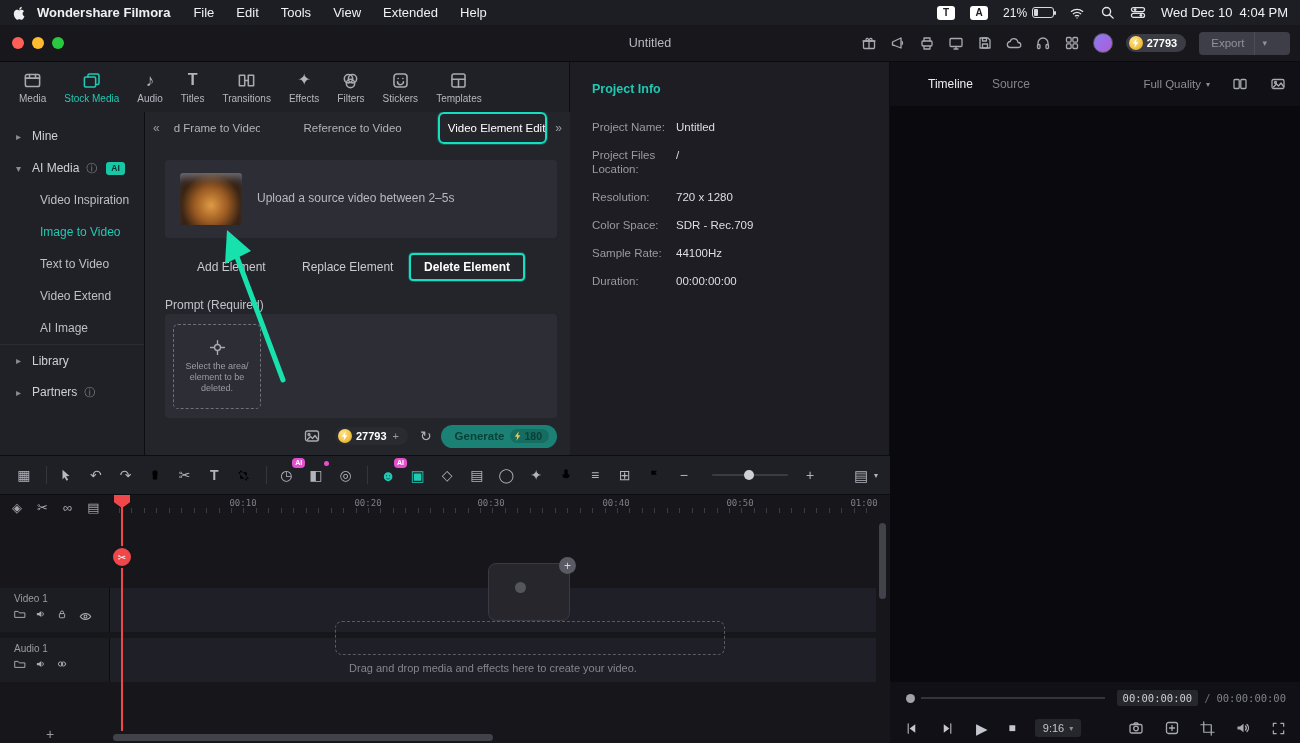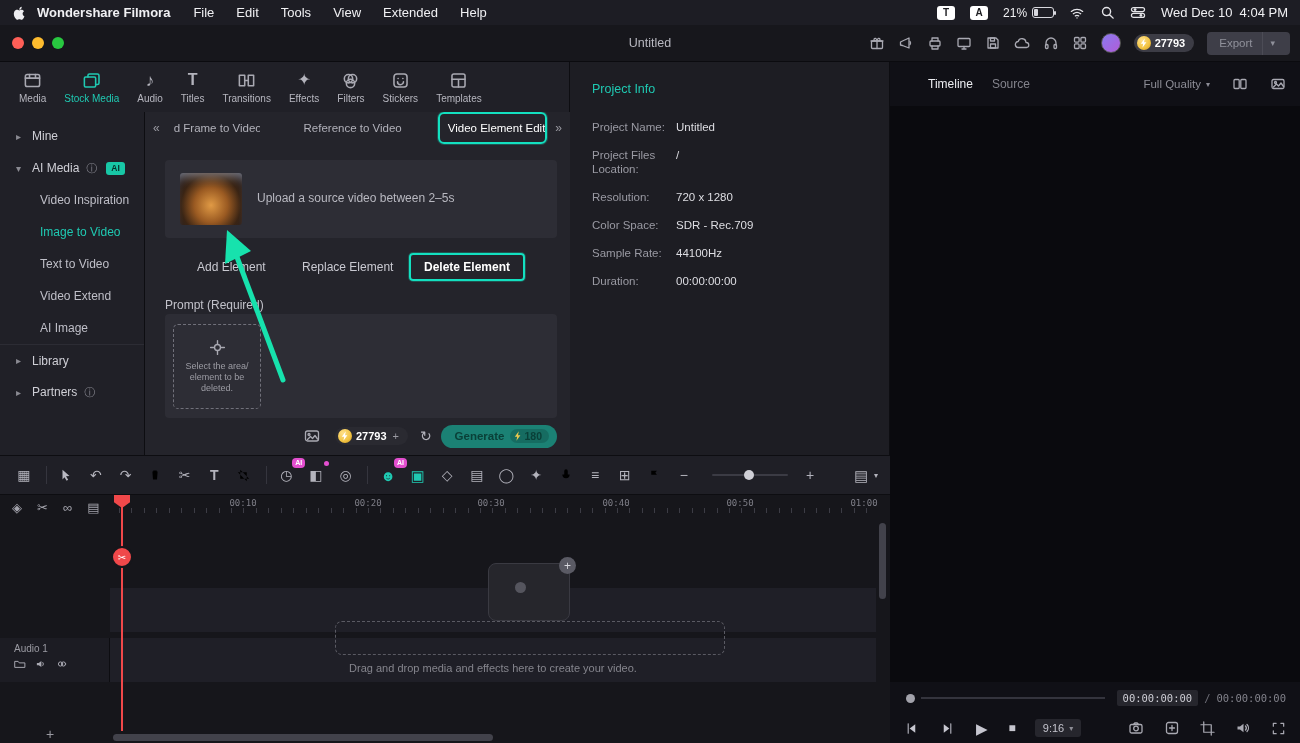--- a/index.html
+++ b/index.html
@@ -25,21 +25,21 @@
   
   #titlebar{position:absolute;left:0;top:25px;width:1300px;height:37px;background:#17171c;border-bottom:1px solid #0b0b0f;display:flex;align-items:center;padding:0 12px}
   .tl{width:12px;height:12px;border-radius:50%;margin-right:8px;display:inline-block}
   .tl.red{background:#ff5f57}.tl.yel{background:#febc2e}.tl.grn{background:#28c840}
   .doc-title{position:absolute;left:50%;transform:translateX(-50%);color:#b9b9c1;font-size:12.5px}
   .tb-right{position:absolute;right:10px;display:flex;align-items:center;gap:13px}
   .avatar{width:20px;height:20px;border-radius:50%;background:linear-gradient(135deg,#8a7bf0,#b05cd8);border:1px solid #555}
   .coin-pill{display:flex;align-items:center;gap:4px;background:#3c3c45;border-radius:11px;padding:2px 9px 2px 3px;color:#fff;font-size:11px;font-weight:bold}
   .coin{width:14px;height:14px;border-radius:50%;background:radial-gradient(circle at 35% 30%,#ffe08a,#f2c341 60%,#c89420);display:flex;align-items:center;justify-content:center}
   .coin svg{fill:#fff;stroke:none}
-  .export-btn{display:flex;align-items:center;background:#3e3e48;border-radius:4px;height:23px;padding:0 8px 0 12px;color:#90919b;font-size:11.5px}
+  .export-btn{display:flex;align-items:center;background:#3e3e48;border-radius:4px;height:23px;padding:0 16px 0 12px;color:#90919b;font-size:11.5px}
   .export-btn .sep{width:1px;height:23px;background:#4c4c56;margin:0 0 0 10px}
   .export-btn .car{padding:0 7px;font-size:9px;color:#90919b}
 
   
   #ribbon{position:absolute;left:0;top:62px;width:570px;height:50px;background:#202027;border-right:1px solid #0d0d11;display:flex;align-items:center;padding-left:10px}
   .rtab{display:flex;flex-direction:column;align-items:center;justify-content:center;gap:3px;padding:0 9px;color:#b6b6bf;cursor:pointer}
   .rtab .rlb{font-size:10px;white-space:nowrap}
   .rtab .ric{height:20px;display:flex;align-items:center;justify-content:center;font-size:16px}
   .rtab.active{color:#1fc9b2}
   .rtab.active svg{stroke:#1fc9b2}
@@ -80,21 +80,21 @@
   .ep-bottom .coin-pill{margin-left:14px;background:#2a2a31}
   .ep-bottom .plus{color:#9a9aa2;font-weight:normal;margin-left:2px}
   .ep-bottom .refr{margin-left:12px;color:#b3b3bc;font-size:14px;cursor:pointer}
   .generate{margin-left:auto;display:flex;align-items:center;gap:6px;background:#1b8174;border:none;border-radius:12px;height:23px;padding:0 8px 0 14px;font-family:inherit;font-size:11.5px;font-weight:bold;color:#0a4038;cursor:pointer}
   .gen-cost{display:flex;align-items:center;gap:2px;background:rgba(0,0,0,.16);border-radius:9px;padding:1px 7px 1px 4px;font-size:10.5px;color:#0a4038}
   .gen-cost svg{fill:#ecc84e;stroke:none}
   .annot-arrow{position:absolute;left:0;top:0;pointer-events:none;z-index:6}
 
   
   #project-info{position:absolute;left:570px;top:62px;width:320px;height:393px;background:#1d1d23;border-right:1px solid #0d0d11;padding:20px 18px 0 22px}
-  .pi-title{color:#1fc9b2;font-size:12.5px;font-weight:normal;margin-bottom:24px}
+  .pi-title{color:#1fc9b2;font-size:12.5px;font-weight:bold;margin-bottom:24px}
   .pi-row{display:flex;align-items:flex-start;margin-bottom:14px;font-size:11.5px;line-height:14px}
   .pi-lb{width:84px;color:#9a9aa3;flex:none}
   .pi-val{color:#dedee3}
 
   
   #preview{position:absolute;left:890px;top:62px;width:410px;height:681px;background:#101016}
   .pv-head{height:44px;display:flex;align-items:center;padding:0 14px 0 38px;font-size:12px}
   .pv-tab{margin-right:19px;cursor:pointer}
   .pv-tab.on{color:#ecedf1}
   .pv-tab.off{color:#83838c}
@@ -683,20 +683,48 @@
       <span class="rlab" style="left:242px">00:20</span>
       <span class="rlab" style="left:365px">00:30</span>
       <span class="rlab" style="left:490px">00:40</span>
       <span class="rlab" style="left:614px">00:50</span>
       <span class="rlab" style="left:738px">01:00</span>
     </div>
 
     <div class="lane" style="top:93px"></div>
     <div class="lane" style="top:143px"></div>
 
+    <div class="thead" style="top:93px">
+      <div class="tname">Video 1</div>
+      <div class="ticons">
+        <span class="ic">
+            <svg width="12" height="12" viewBox="0 0 16 16">
+              <path d="M1.5 4.5h4l1.5 2h7.5v6h-13z"></path>
+            </svg>
+          </span>
+        <span class="ic">
+            <svg width="12" height="12" viewBox="0 0 16 16">
+              <path style="fill:#a9a9b2;stroke:none" d="M2.5 6.5v3h2.5l3.5 2.5v-8L5 6.5z"></path>
+              <path d="M10.5 6a3 3 0 0 1 0 4"></path>
+            </svg>
+          </span>
+        <span class="ic">
+            <svg width="12" height="12" viewBox="0 0 16 16">
+              <rect x="4.5" y="7.5" width="7" height="5.5" rx="1"></rect>
+              <path d="M6 7.5V6a2 2 0 0 1 4 0v1.5"></path>
+            </svg>
+          </span>
+      </div>
+      <span class="ic teye">
+          <svg width="13" height="13" viewBox="0 0 16 16">
+            <path d="M1.5 8s2.6-3.8 6.5-3.8S14.5 8 14.5 8s-2.6 3.8-6.5 3.8S1.5 8 1.5 8z"></path>
+            <circle cx="8" cy="8" r="1.8"></circle>
+          </svg>
+        </span>
+    </div>
 
     <div class="thead" style="top:143px">
       <div class="tname">Audio 1</div>
       <div class="ticons">
         <span class="ic">
             <svg width="12" height="12" viewBox="0 0 16 16">
               <path d="M1.5 4.5h4l1.5 2h7.5v6h-13z"></path>
             </svg>
           </span>
         <span class="ic">

